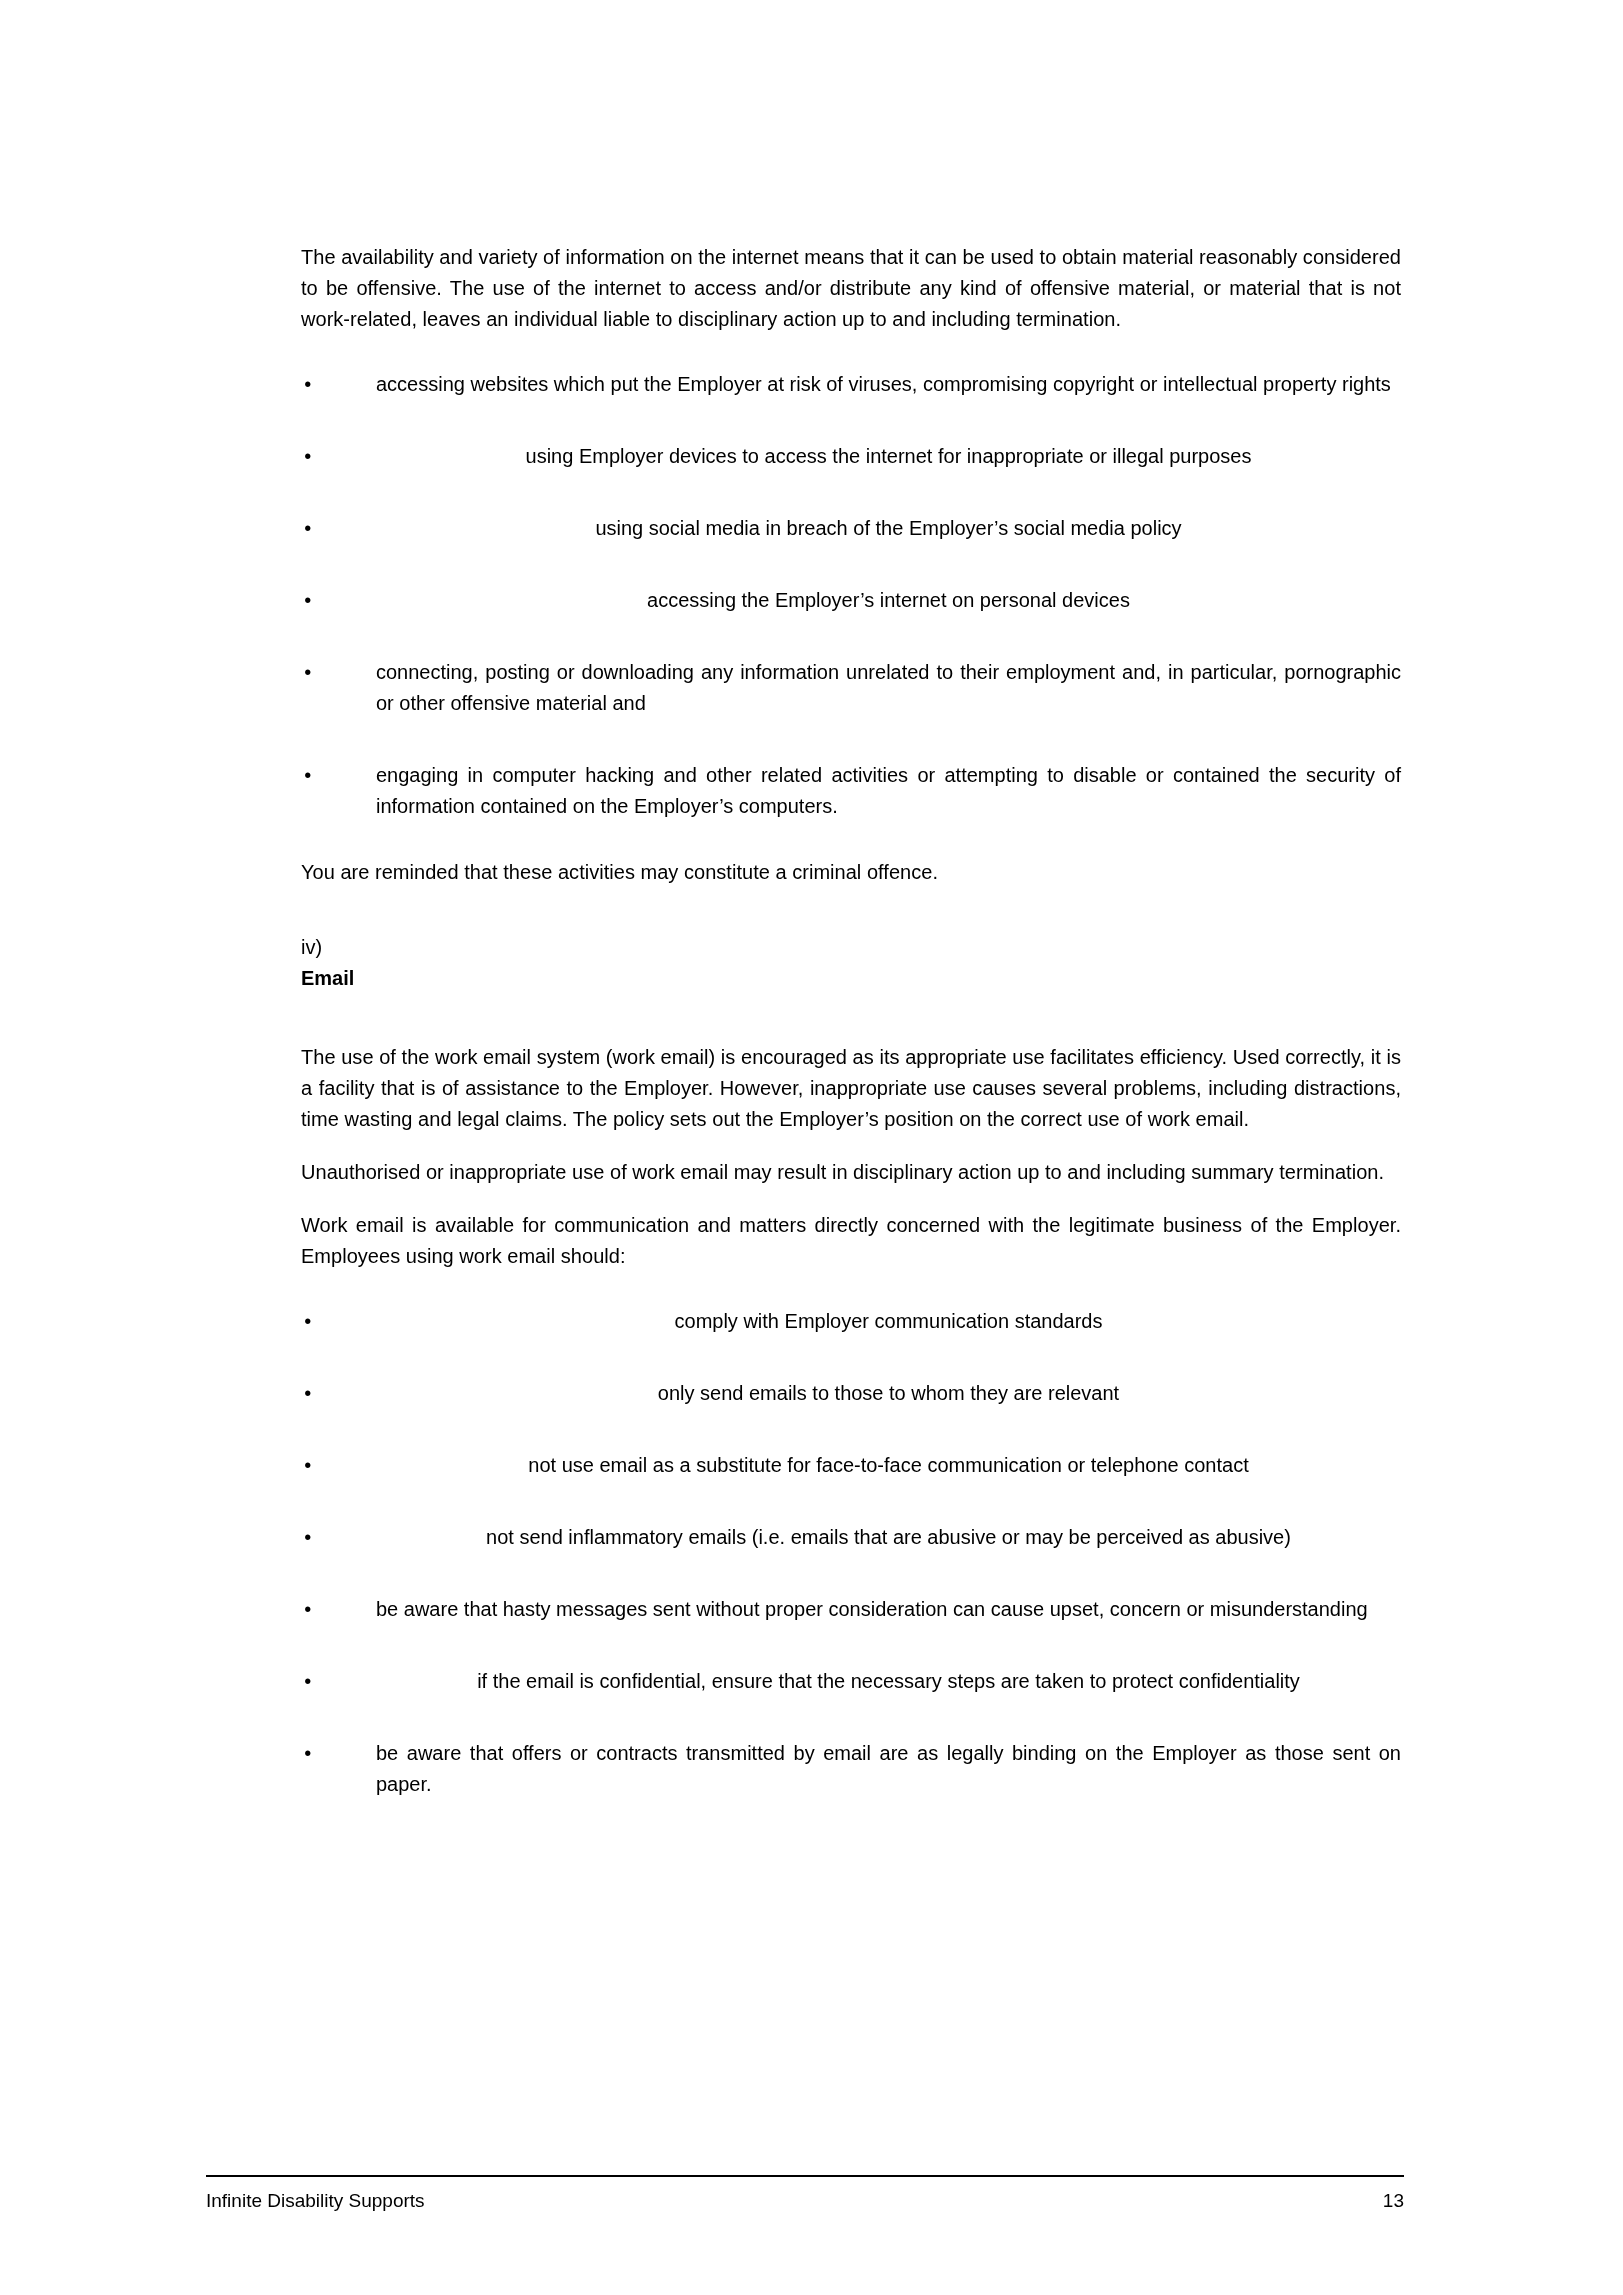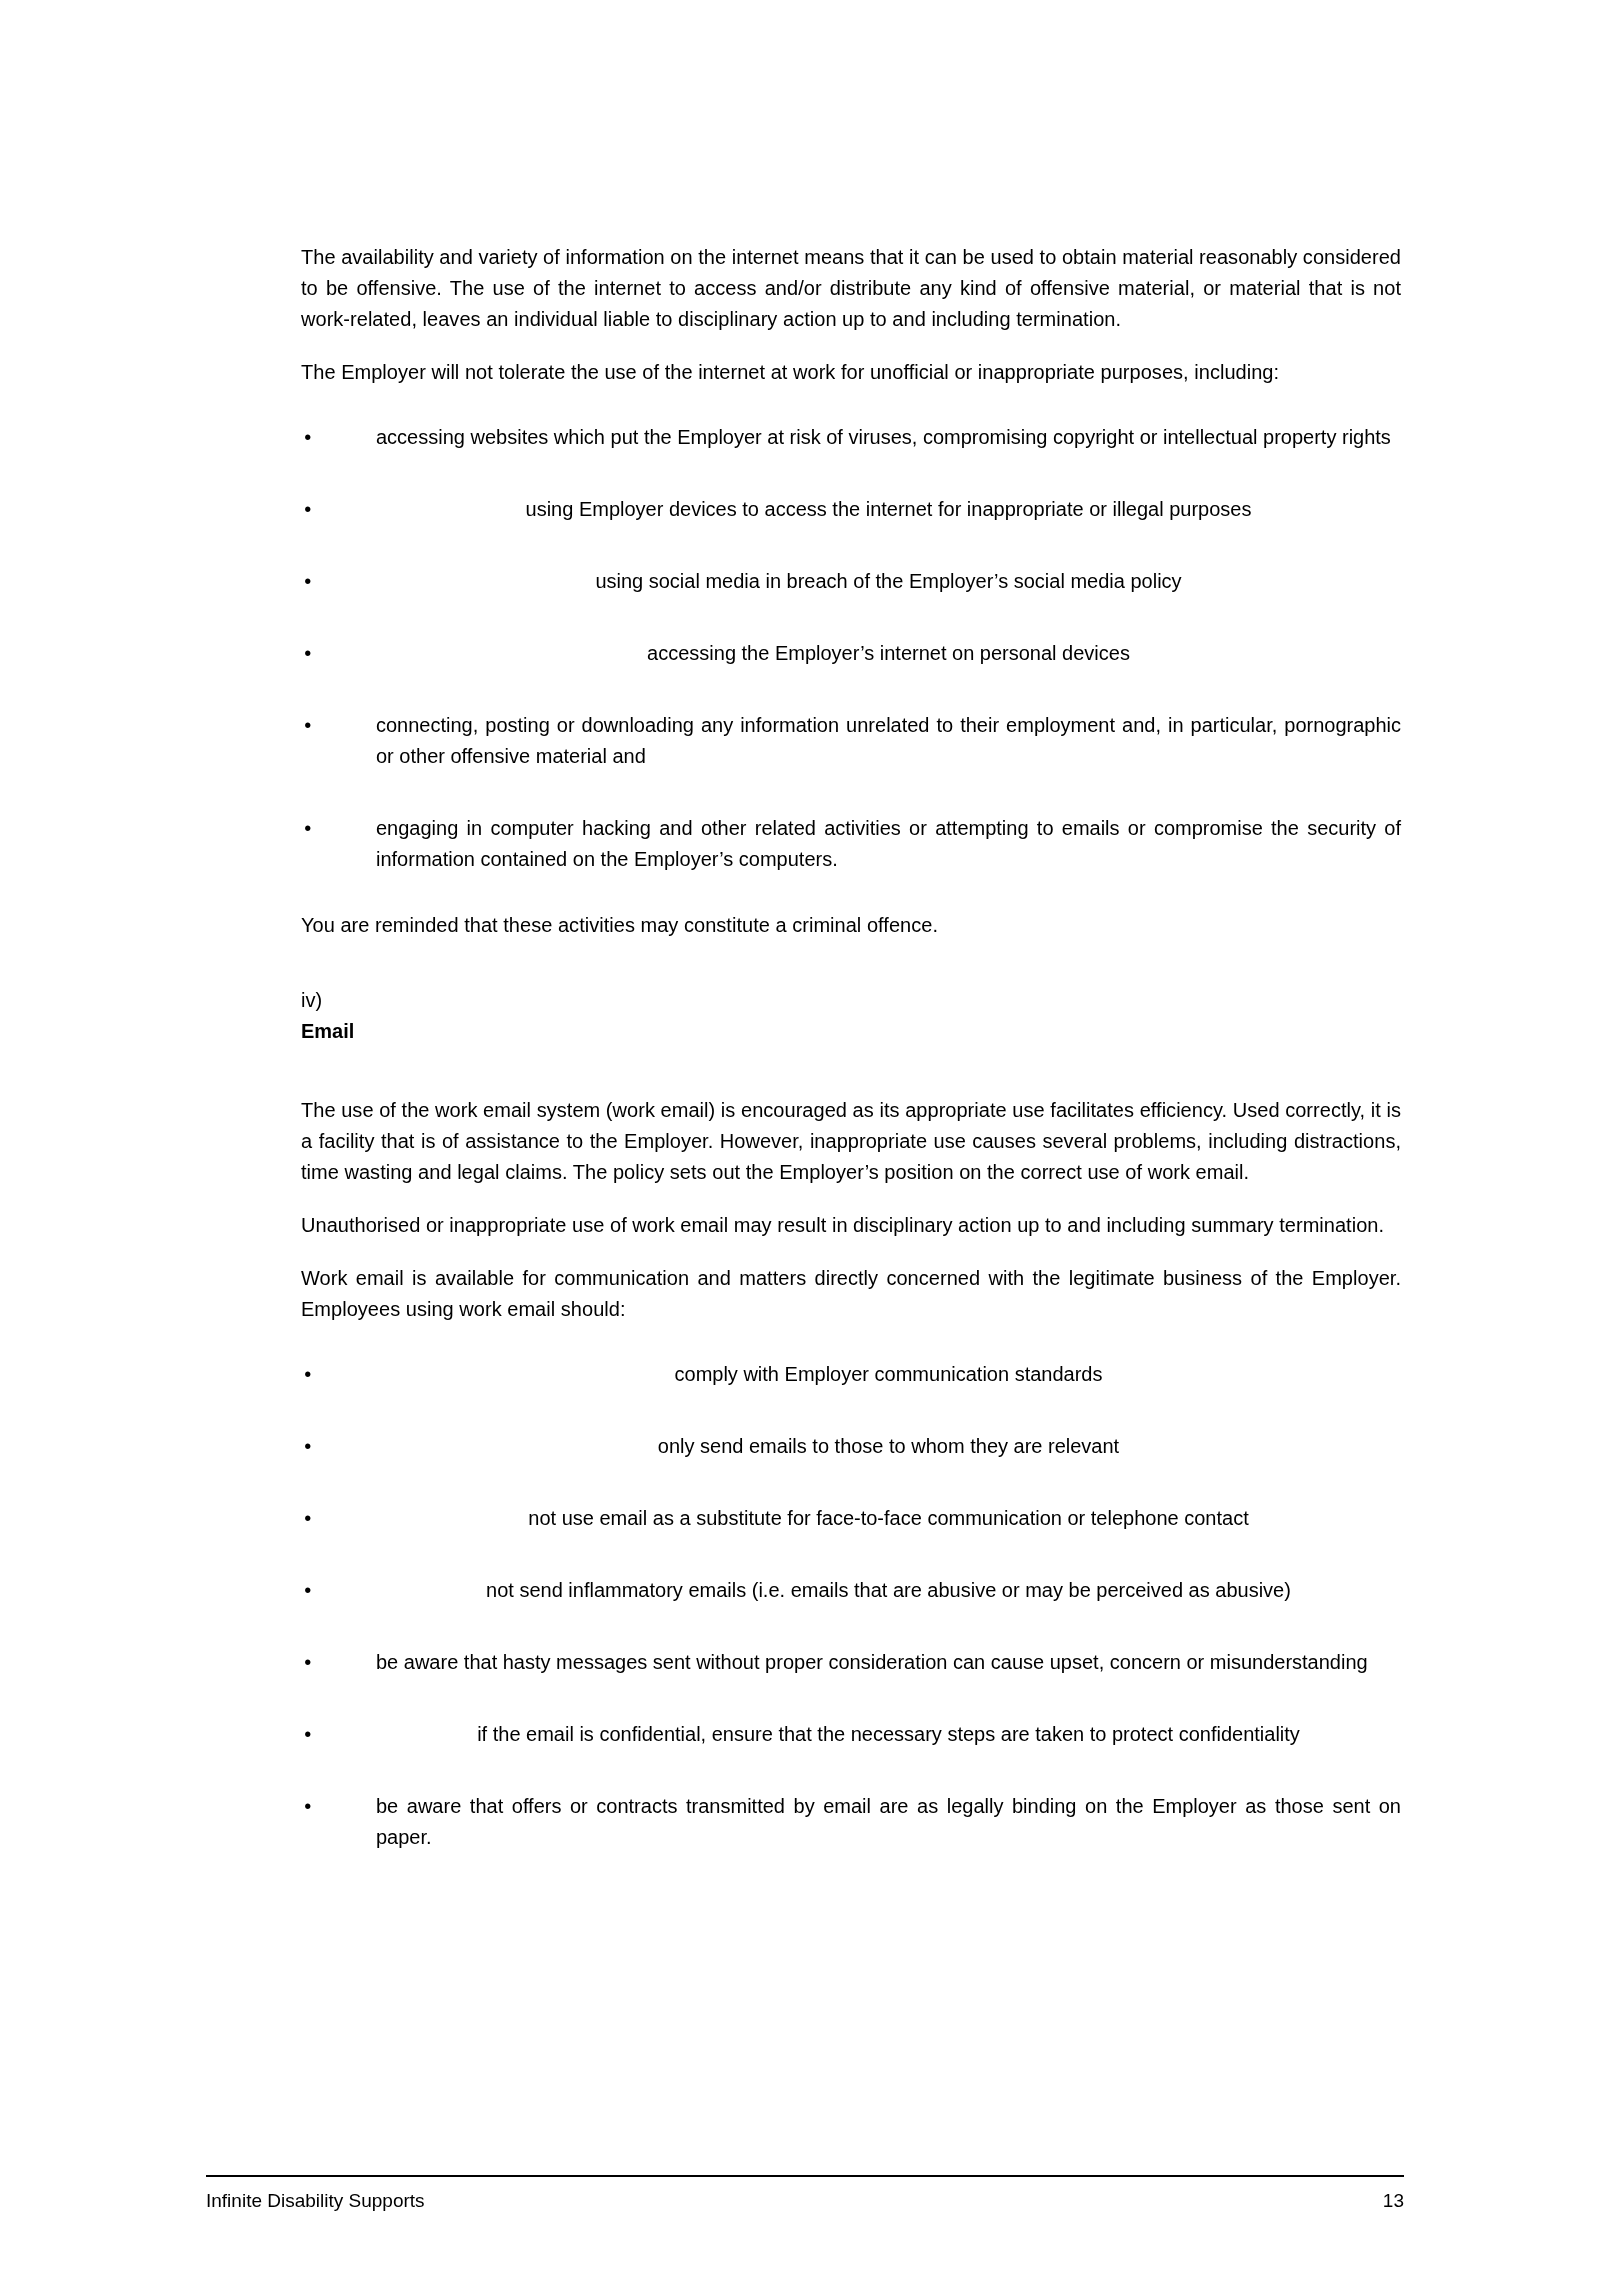--- a/index.html
+++ b/index.html
@@ -116,21 +116,20 @@
 </head>
 <body>
 
 <div class="page">
 
   <div class="content">
 
 
     <p class="para">The availability and variety of information on the internet means that it can be used to obtain material reasonably considered to be offensive. The use of the internet to access and/or distribute any kind of offensive material, or material that is not work-related, leaves an individual liable to disciplinary action up to and including termination.</p>
 
-    <p class="para">The Employer will not tolerate the use of the internet at work for unofficial or inappropriate purposes, including:</p>
 
     <div class="spacer-xs"></div>
 
     <ul class="bullet-list">
       <li class="bullet-item">
         <span class="dot">•</span>
         <span class="btext">accessing websites which put the Employer at risk of viruses, compromising copyright or intellectual property rights</span>
       </li>
       <li class="bullet-item nowrap-just">
         <span class="dot">•</span>
@@ -143,21 +142,21 @@
       <li class="bullet-item nowrap-just">
         <span class="dot">•</span>
         <span class="btext">accessing the Employer’s internet on personal devices</span>
       </li>
       <li class="bullet-item">
         <span class="dot">•</span>
         <span class="btext">connecting, posting or downloading any information unrelated to their employment and, in particular, pornographic or other offensive material and</span>
       </li>
       <li class="bullet-item">
         <span class="dot">•</span>
-        <span class="btext">engaging in computer hacking and other related activities or attempting to emails or compromise the security of information contained on the Employer’s computers.</span>
+        <span class="btext">engaging in computer hacking and other related activities or attempting to disable or contained the security of information contained on the Employer’s computers.</span>
       </li>
     </ul>
 
     <div class="spacer-md"></div>
 
     <p class="para">You are reminded that these activities may constitute a criminal offence.</p>
 
     <div class="spacer-sm"></div>
 
     <div class="section-heading">

